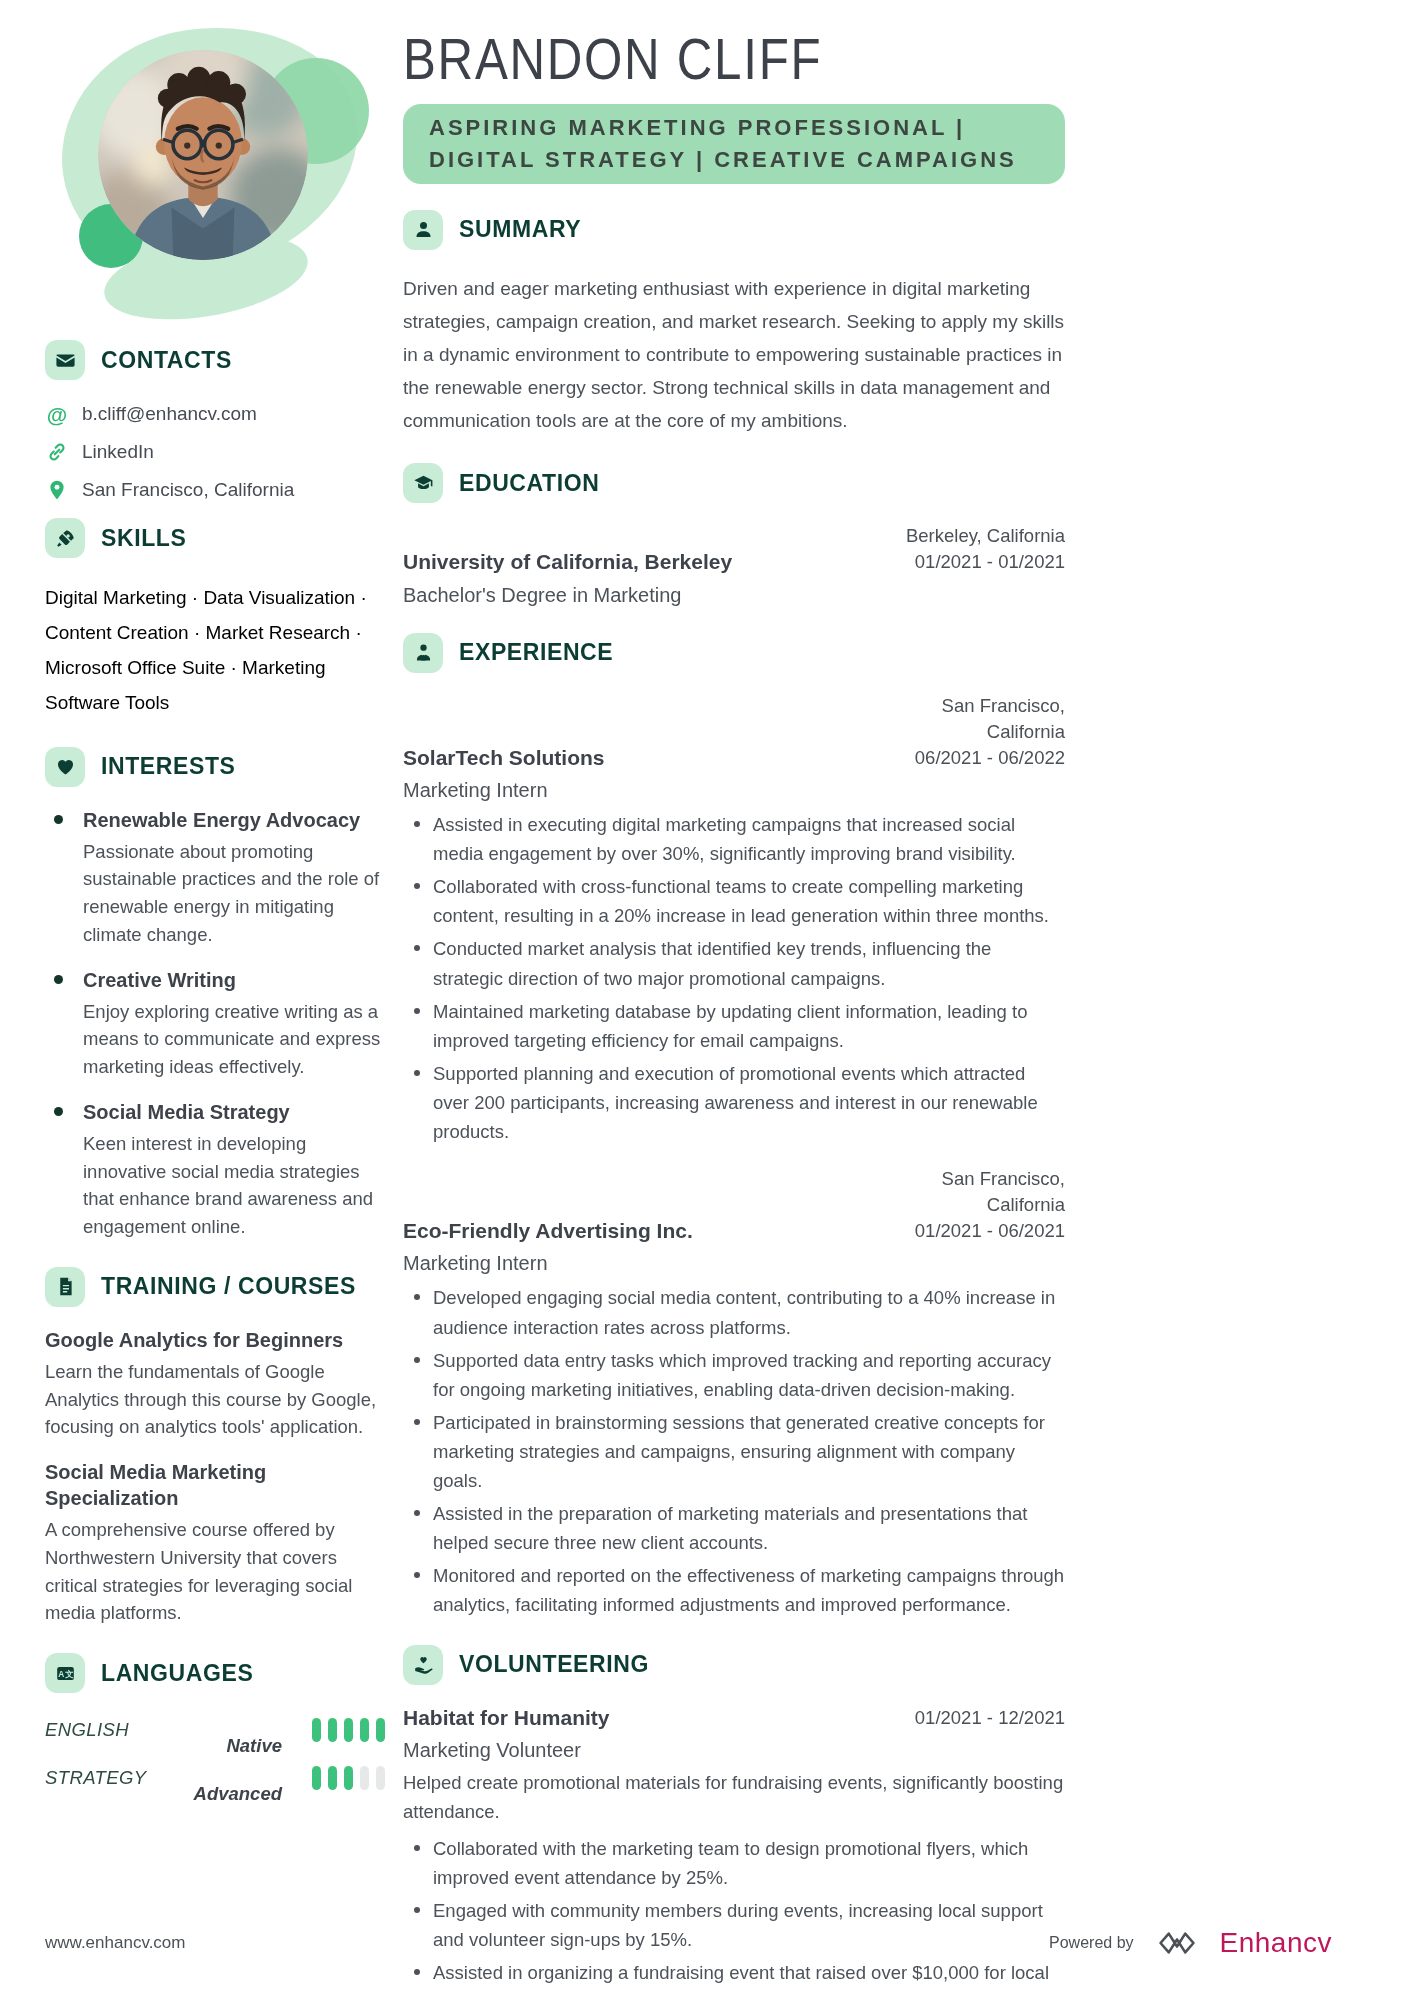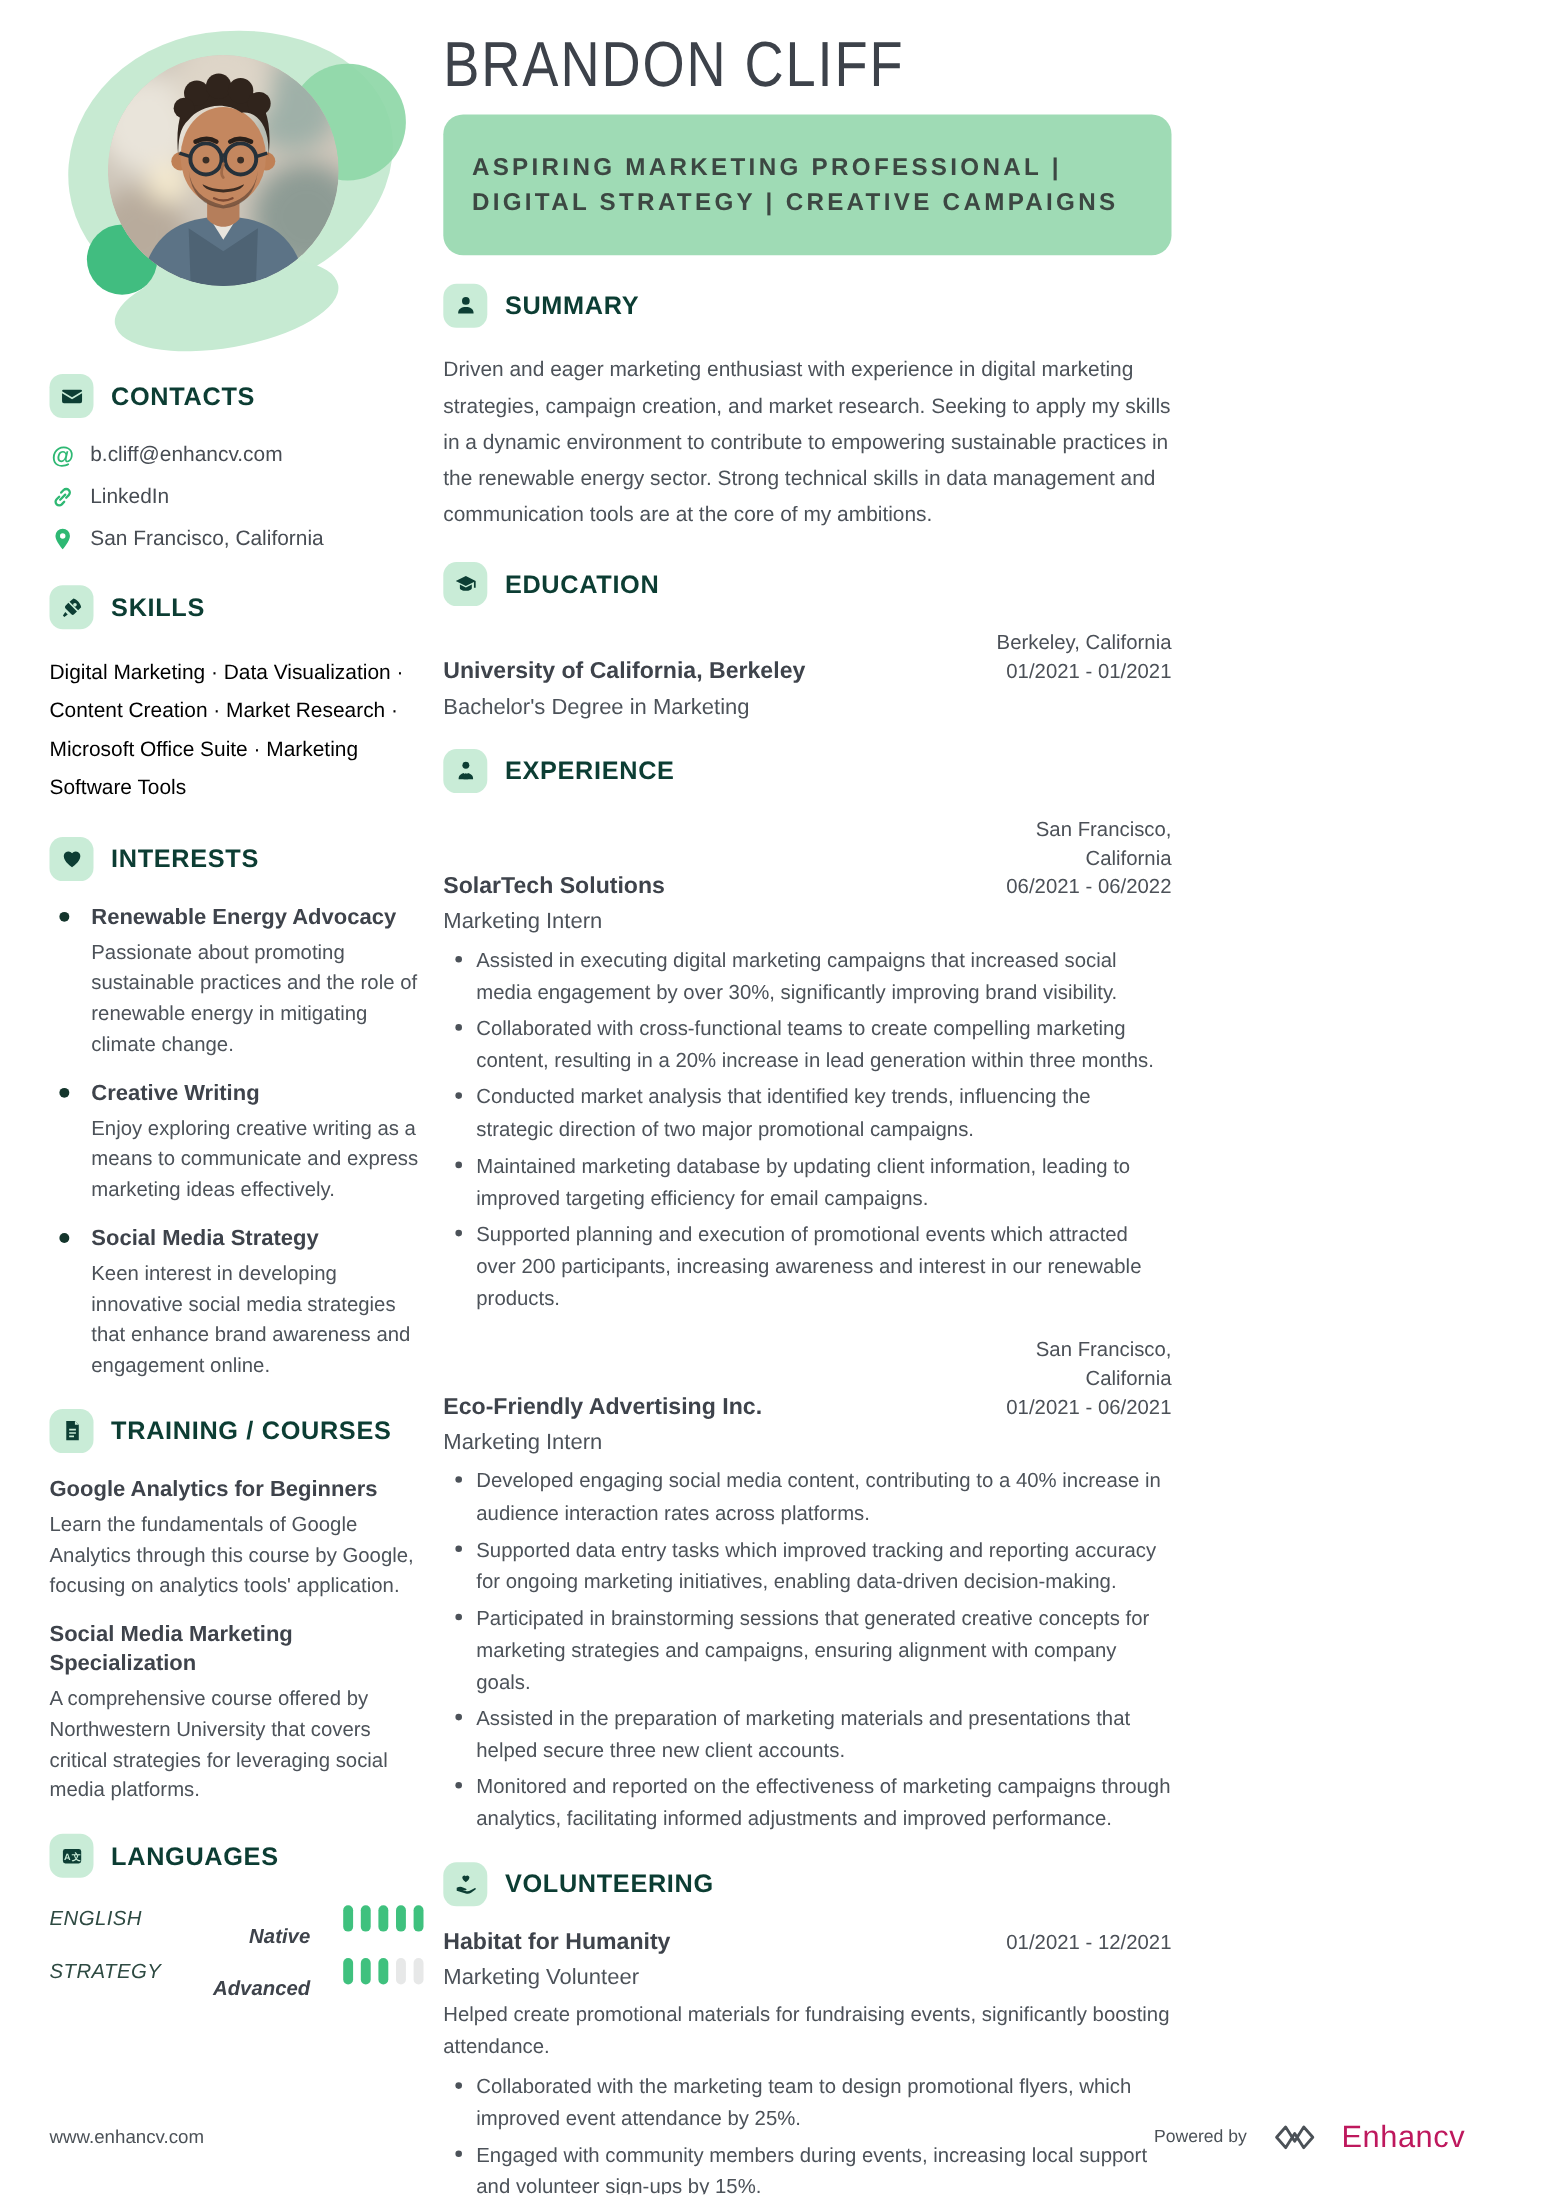--- a/index.html
+++ b/index.html
@@ -52,21 +52,21 @@
   .lang-row { display:flex; align-items:center; margin-bottom:18px; height:30px;font-style:italic; }
   .lang-name { font-size:18.5px; color:#2e4a42; letter-spacing:.4px; width:150px; }
   .lang-level { font-size:18.5px; font-weight:700; color:#3e434b; flex:1; text-align:right; padding-right:30px;margin-top:32px; }
   .lang-bars { display:flex; gap:7px; align-items:center; }
   .lang-bars .bar { width:9px; height:24px; border-radius:5px; background:#e7e8e8; display:inline-block; }
   .lang-bars .bar.filled { background:#3fc17e; }
 
   
   .name { margin-top:30px; font-size:58px; font-weight:300; color:#3d424a; letter-spacing:2px;
           transform:scaleX(.85); transform-origin:left; white-space:nowrap; line-height:1.0; }
-  .headline { margin-top:16px; background:#9fdbb5; border-radius:18px; padding:32px 26px;
+  .headline { margin-top:16px; background:#9fdbb5; border-radius:18px; padding:8px 26px;
               font-size:22px; font-weight:600; letter-spacing:3px; line-height:1.45; color:#3c4742; }
 
   .summary-text { margin-top:22px; font-size:19px; line-height:1.74; color:#4c5259; }
 
   .entry { margin-top:20px; }
   .entry-head { display:flex; align-items:flex-end;gap:29px; }
   .entry-title { flex:1; font-size:21px; font-weight:700; color:#3e434b; line-height:1.25; }
   .entry-meta { text-align:right; font-size:18.5px; color:#4b5057; line-height:1.42; }
   .meta-narrow { width:170px; }
   .meta-wide { width:250px; }
@@ -183,21 +183,21 @@
           <span class="cicon">
             <svg viewBox="0 0 24 24" aria-hidden="true">
               <path fill="currentColor" d="M12 1.8a7.2 7.2 0 0 0-7.2 7.2c0 5.2 7.2 13.2 7.2 13.2s7.2-8 7.2-13.2A7.2 7.2 0 0 0 12 1.8z"></path>
               <circle cx="12" cy="9" r="2.7" fill="#ffffff"></circle>
             </svg>
           </span>
           <span>San Francisco, California</span>
         </div>
       </div>
 
-      <div class="sec-head" style="margin-top:30px">
+      <div class="sec-head" style="margin-top:16px">
         <span class="chip">
           <svg viewBox="0 0 24 24" fill="currentColor" aria-hidden="true">
             <path d="M13.5 2.5c4 1.2 7 4.8 8 8.9l-3.2 3.2-8.9-8.9 4.1-3.2z"></path>
             <path d="M8.2 6.9l8.9 8.9-3 3a2 2 0 0 1-2.8 0l-6.1-6.1a2 2 0 0 1 0-2.8l3-3z"></path>
             <path d="M5 16.5 7.5 19 4 21.5 2.5 20 5 16.5z"></path>
             <circle cx="15" cy="9" r="1.9" fill="#c9ecd7"></circle>
           </svg>
         </span>
         <span class="label">SKILLS</span>
       </div>

